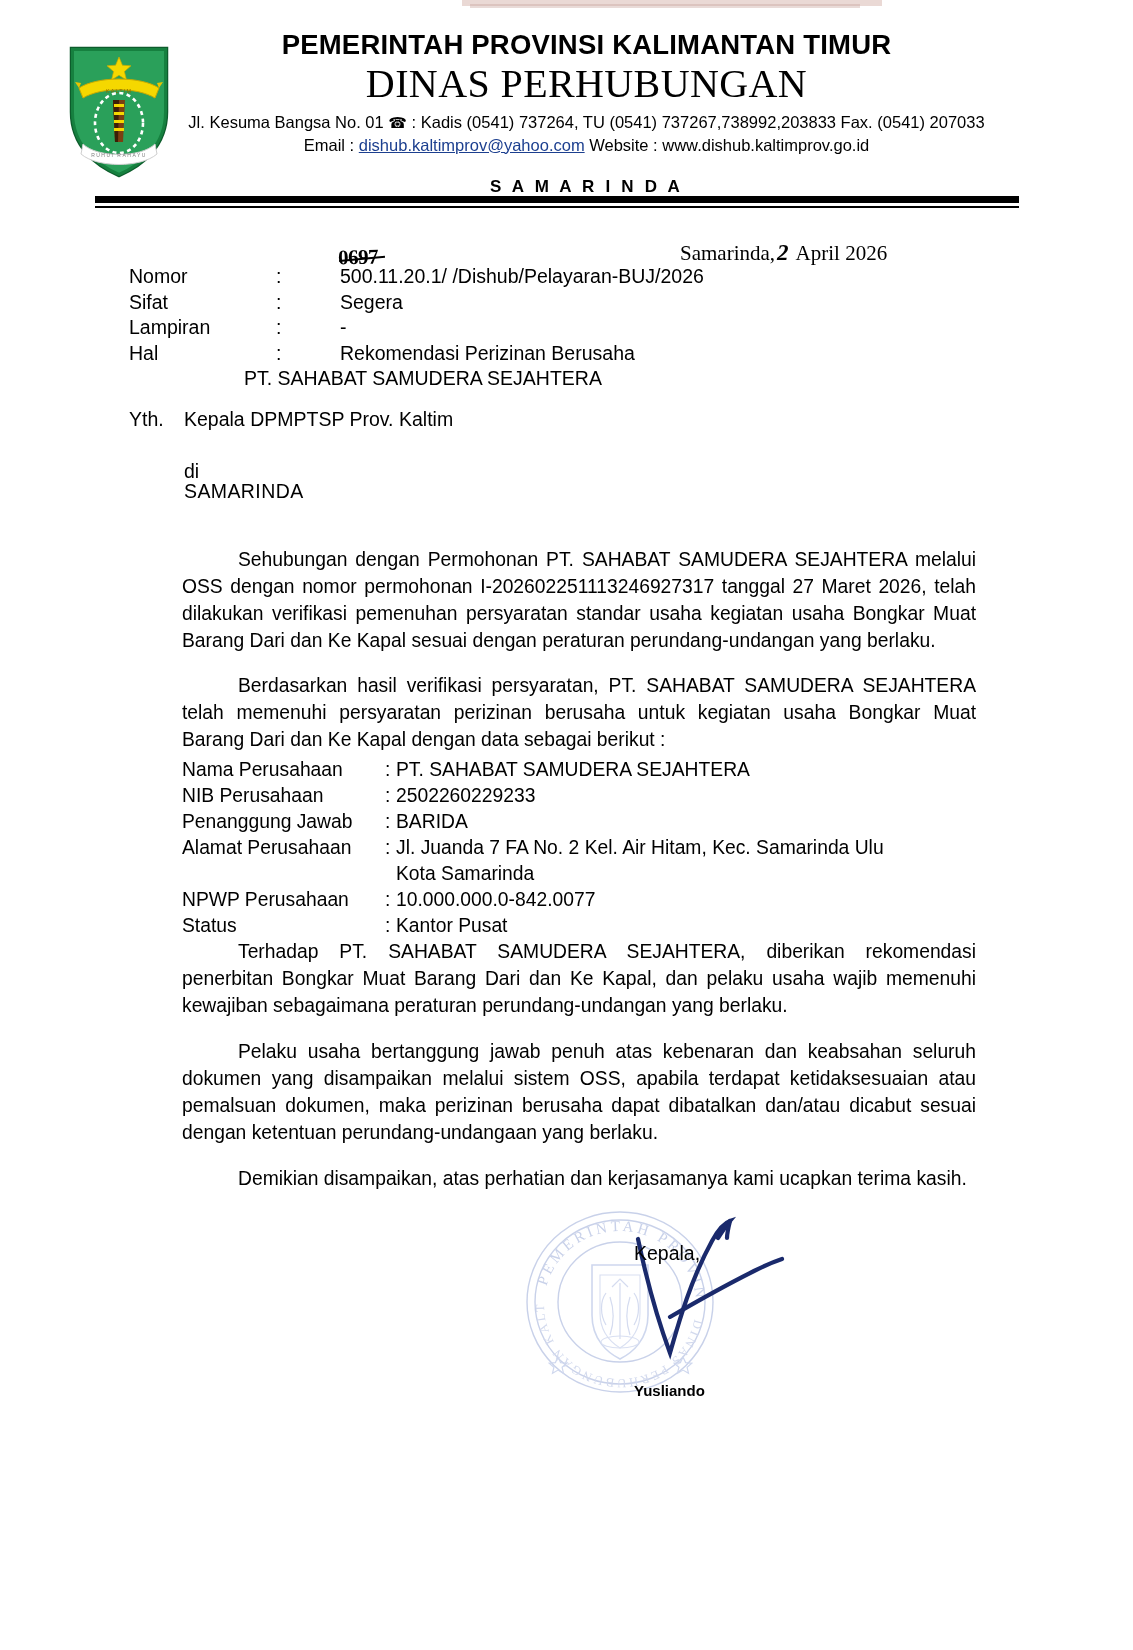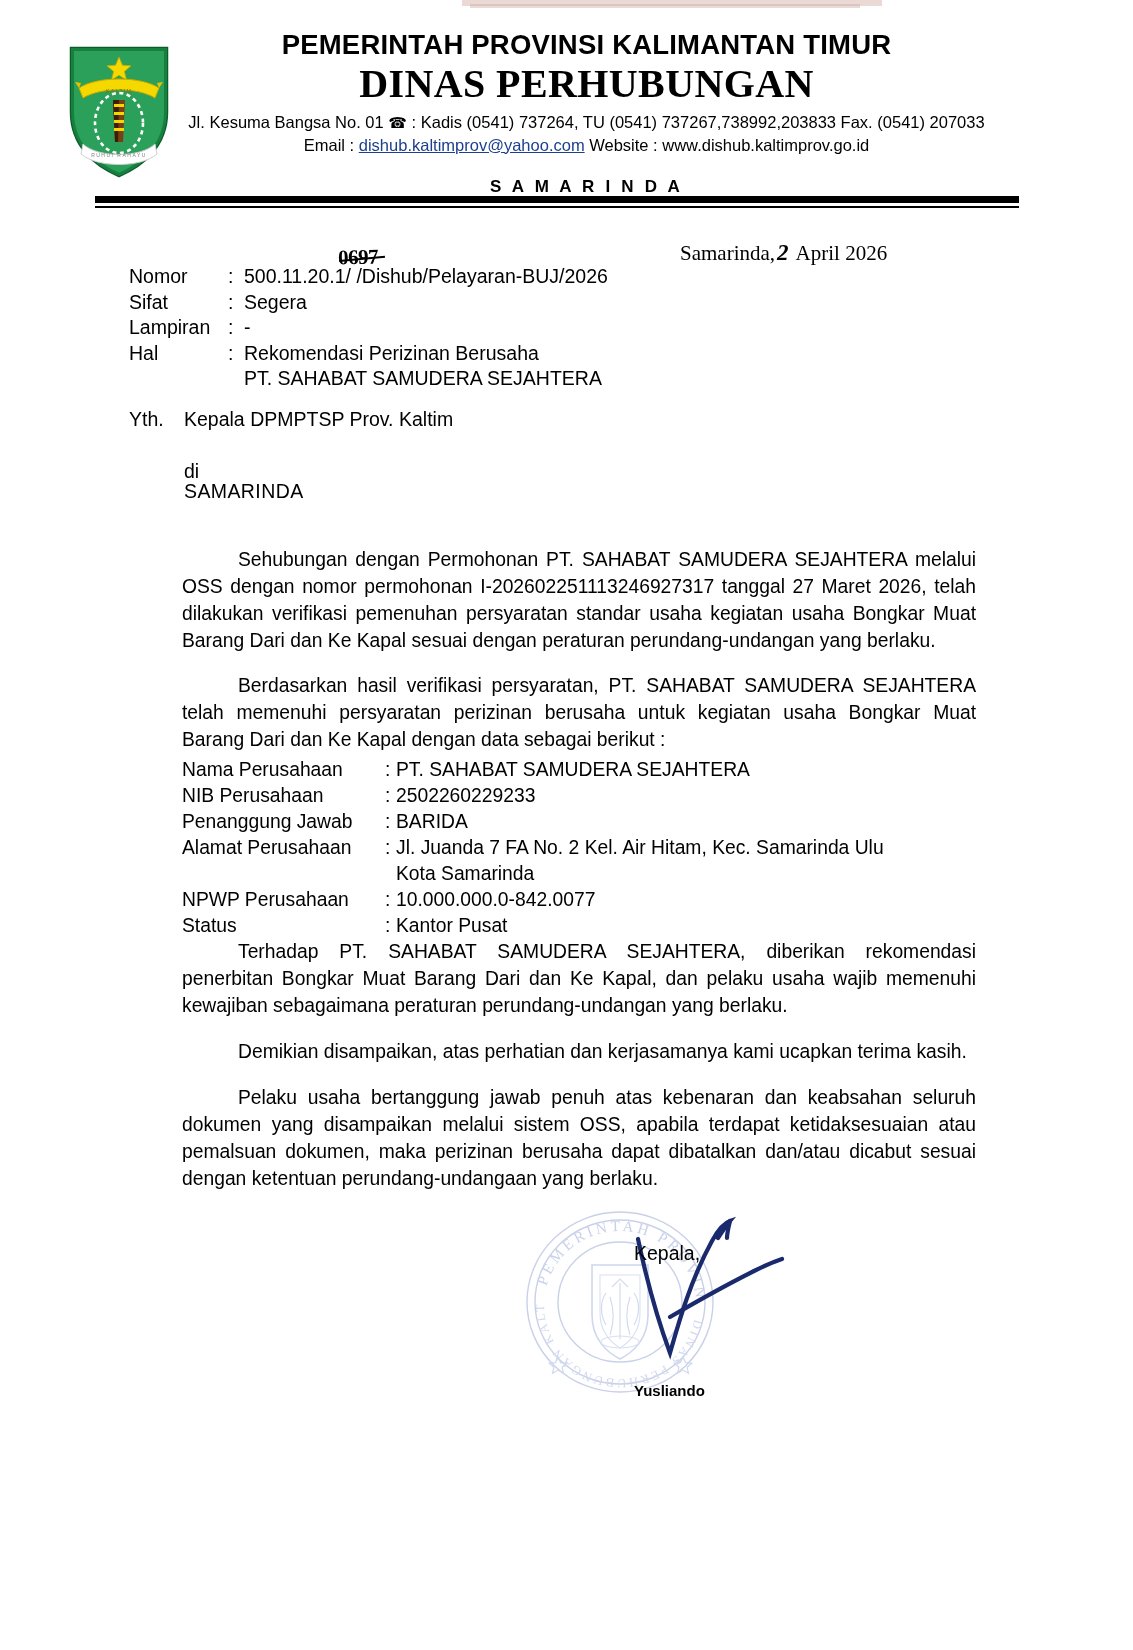--- a/index.html
+++ b/index.html
@@ -53,21 +53,21 @@
   }
   .org-line1 {
     font-weight: bold;
     font-size: 27.5px;
     letter-spacing: .2px;
     line-height: 1.1;
     padding-left: 40px;
   }
   .org-line2 {
     font-family: "Liberation Serif", serif;
-    font-weight: bold;
+    font-weight: normal;
     font-size: 40px;
     line-height: 1.12;
     letter-spacing: .4px;
     padding-left: 40px;
     margin-top: 2px;
   }
   .org-addr {
     font-size: 16.5px;
     line-height: 1.38;
     padding-left: 40px;
@@ -144,20 +144,21 @@
 
   .meta {
     position: absolute;
     left: 129px; top: 264px;
     font-size: 19.5px;
     line-height: 25.5px;
   }
   .meta-row {
     display: flex;
     white-space: nowrap;
+    gap: 48px;
   }
   .meta-label { width: 99px; flex: none; }
   .meta-colon { width: 16px; flex: none; }
   .meta-val { flex: none; }
   .meta-sub {
     padding-left: 115px;
   }
 
   .yth {
     position: absolute;
@@ -391,22 +392,22 @@
     </div>
     <div class="dt-row">
       <span class="dt-label">Status</span>
       <span class="dt-colon">:</span>
       <span class="dt-val">Kantor Pusat</span>
     </div>
   </div>
 
   <div class="body-text2">
     <p>Terhadap PT. SAHABAT SAMUDERA SEJAHTERA, diberikan rekomendasi penerbitan Bongkar Muat Barang Dari dan Ke Kapal, dan pelaku usaha wajib memenuhi kewajiban sebagaimana peraturan perundang-undangan yang berlaku.</p>
+    <p>Pelaku usaha bertanggung jawab penuh atas kebenaran dan keabsahan seluruh dokumen yang disampaikan melalui sistem OSS, apabila terdapat ketidaksesuaian atau pemalsuan dokumen, maka perizinan berusaha dapat dibatalkan dan/atau dicabut sesuai dengan ketentuan perundang-undangaan yang berlaku.</p>
     <p>Demikian disampaikan, atas perhatian dan kerjasamanya kami ucapkan terima kasih.</p>
-    <p>Pelaku usaha bertanggung jawab penuh atas kebenaran dan keabsahan seluruh dokumen yang disampaikan melalui sistem OSS, apabila terdapat ketidaksesuaian atau pemalsuan dokumen, maka perizinan berusaha dapat dibatalkan dan/atau dicabut sesuai dengan ketentuan perundang-undangaan yang berlaku.</p>
   </div>
 
   <div class="stamp">
     <svg viewBox="0 0 200 195" width="200" height="195">
       <g fill="none" stroke="#93a4d4" stroke-width="1.4">
         <ellipse cx="100" cy="97" rx="93" ry="90"></ellipse>
         <ellipse cx="100" cy="97" rx="85" ry="82"></ellipse>
         <ellipse cx="100" cy="97" rx="62" ry="60"></ellipse>
       </g>
       <path id="stampTop" d="M 24 100 A 76 74 0 0 1 176 100" fill="none"></path>

